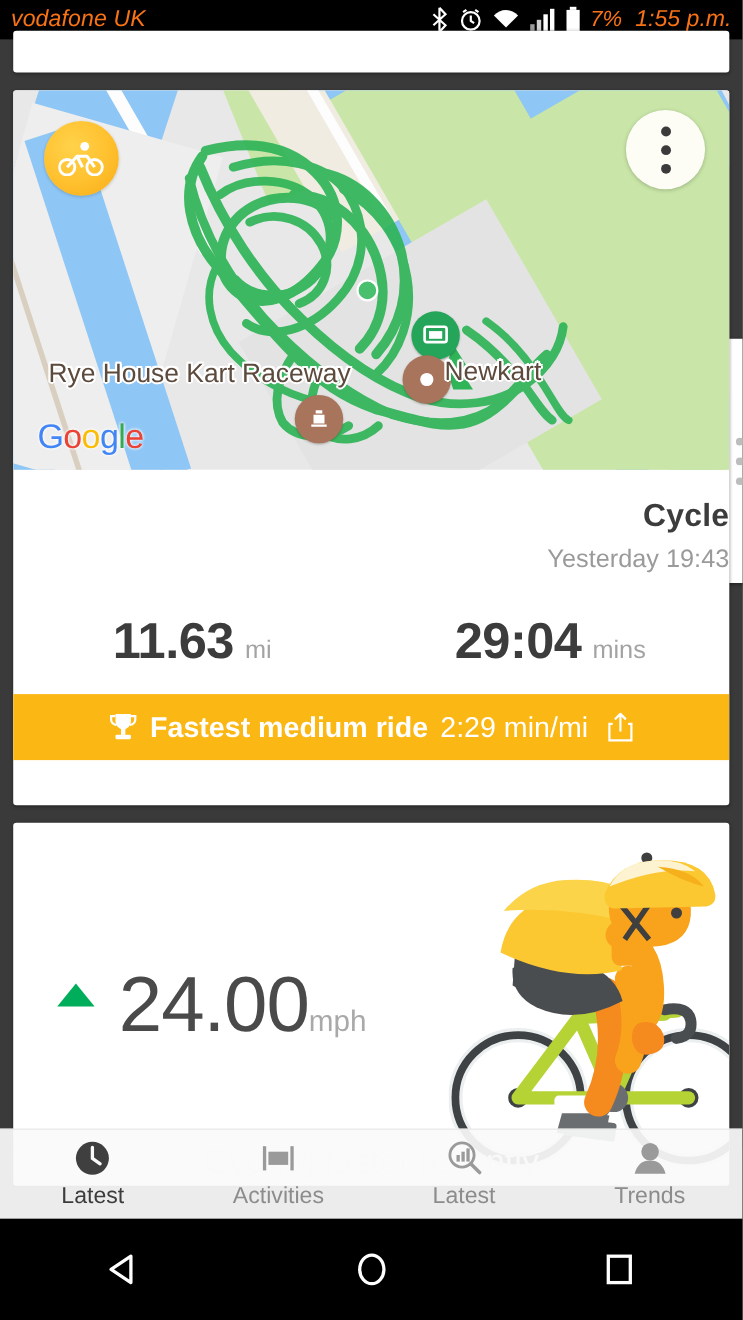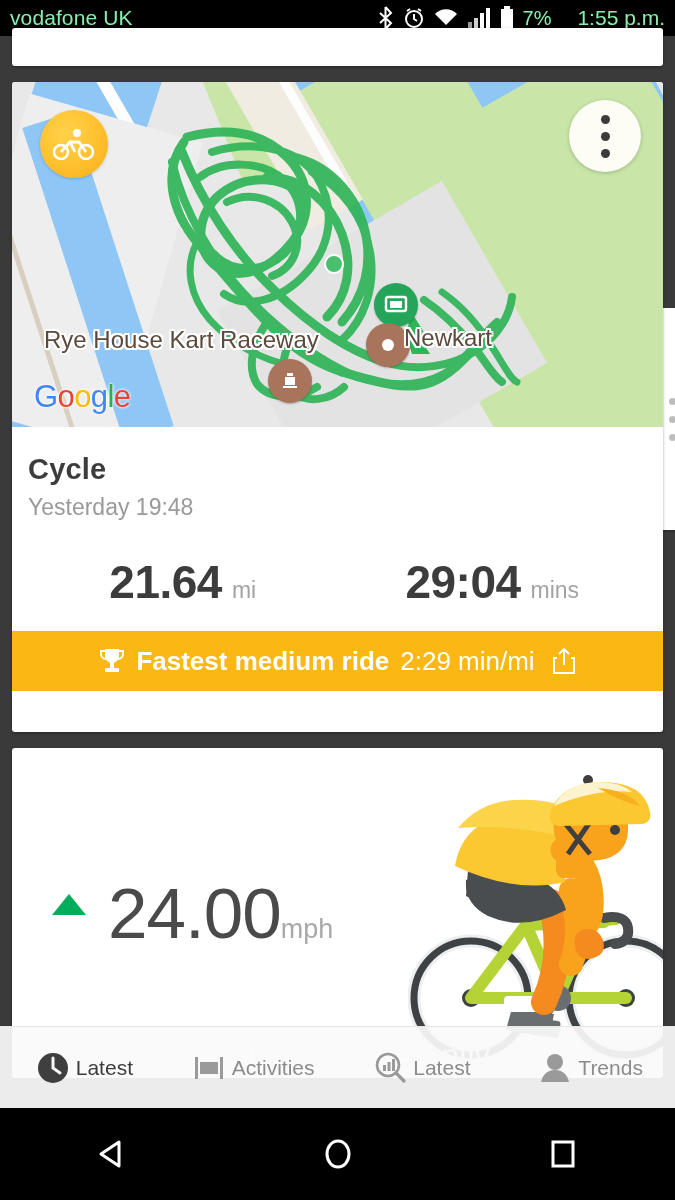--- a/index.html
+++ b/index.html
@@ -7,28 +7,28 @@
     width: 675px; height: 1200px;
     background: #3a3a3a;
     font-family: "Liberation Sans", sans-serif;
     overflow: hidden;
   }
   #phone { position: relative; width: 675px; height: 1200px; background: #3a3a3a; }
 
   
   .statusbar {
     position: absolute; top: 0; left: 0; width: 675px; height: 36px;
-    background: #000; color: #86efac;
-    display: flex; align-items: center; padding: 0 10px;
+    background: #000; color: #f97316;
+    display: flex; align-items: center; padding: 0 10px; font-style: italic;
   }
   .carrier { font-size: 21px; letter-spacing: .1px; }
   .status-right { margin-left: auto; display: flex; align-items: center; gap: 9px; }
   .sicon { display: block; }
   .batt-pct { font-size: 20px; font-weight: 400; }
-  .clock { font-size: 21px; font-weight: 500; margin-left: 17px; }
+  .clock { font-size: 21px; font-weight: 500; margin-left: 3px; }
   .sig4g { position: relative; display: flex; align-items: flex-end; }
   .sig4g .lbl { font-size: 11px; position: absolute; top: -4px; left: -12px; margin-top: 40px; }
 
   
   .scroll { position: absolute; top: 36px; left: 0; width: 675px; height: 1008px; background: #3a3a3a; }
 
   .card {
     position: absolute; left: 12px; width: 651px;
     background: #fff; border-radius: 3px;
     box-shadow: 0 1px 3px rgba(0,0,0,.35);
@@ -100,21 +100,21 @@
     text-shadow: 0 0 3px rgba(255,255,255,.95), 0 0 3px rgba(255,255,255,.95);
   }
   .google-logo span:nth-child(1) { color:#4285F4; }
   .google-logo span:nth-child(2) { color:#EA4335; }
   .google-logo span:nth-child(3) { color:#FBBC05; }
   .google-logo span:nth-child(4) { color:#4285F4; }
   .google-logo span:nth-child(5) { color:#34A853; }
   .google-logo span:nth-child(6) { color:#EA4335; }
 
   
-  .summary { padding: 26px 16px 22px; text-align: left; }
+  .summary { padding: 26px 0 22px; text-align: right; }
   .act-title { font-size: 29px; font-weight: bold; color: #3c3c3c; letter-spacing: .2px; }
   .act-sub { font-size: 23px; color: #9a9a9a; margin-top: 8px; }
   .stats { display: flex; margin-top: 34px; }
   .stat { flex: 1; display: flex; align-items: baseline; justify-content: center; }
   .stat .val { font-size: 46px; font-weight: bold; color: #3c3c3c; letter-spacing: -.5px; }
   .stat .unit { font-size: 23px; color: #a3a3a3; margin-left: 10px; }
 
   .banner {
     background: #fbb713; height: 60px; display: flex;
     align-items: center; justify-content: center; gap: 11px; color: #fff;
@@ -142,21 +142,21 @@
   }
   .cyclist { position: absolute; right: 0px; top: 22px; }
 
   
   .bottomnav {
     position: absolute; left: 0; bottom: 92px; width: 675px; height: 82px;
     background: rgba(250,250,250,.93); display: flex;
     border-top: 1px solid #e6e6e6;
   }
   .navitem {
-    flex: 1; display: flex; flex-direction: row;
+    flex: 1; display: flex; flex-direction: column;
     align-items: center; justify-content: center; gap: 6px;
   }
   .navitem .nlabel { font-size: 21px; color: #8c8c8c; }
   .navitem.active .nlabel { color: #3c3c3c; }
 
   
   .androidnav {
     position: absolute; left: 0; bottom: 0; width: 675px; height: 92px;
     background: #000; display: flex; align-items: center; justify-content: space-around;
   }
@@ -292,24 +292,24 @@
         <div class="maplabel" style="left:32px;top:244px;">Rye House Kart Raceway</div>
         <div class="maplabel" style="left:392px;top:242px;">Newkart</div>
 
         <div class="google-logo">
           <span>G</span><span>o</span><span>o</span><span>g</span><span>l</span><span>e</span>
         </div>
       </div>
 
       <div class="summary">
         <div class="act-title">Cycle</div>
-        <div class="act-sub">Yesterday 19:48</div>
+        <div class="act-sub">Yesterday 19:43</div>
         <div class="stats">
           <div class="stat">
-            <span class="val">21.64</span>
+            <span class="val">11.63</span>
             <span class="unit">mi</span>
           </div>
           <div class="stat">
             <span class="val">29:04</span>
             <span class="unit">mins</span>
           </div>
         </div>
       </div>
 
       <div class="banner">

